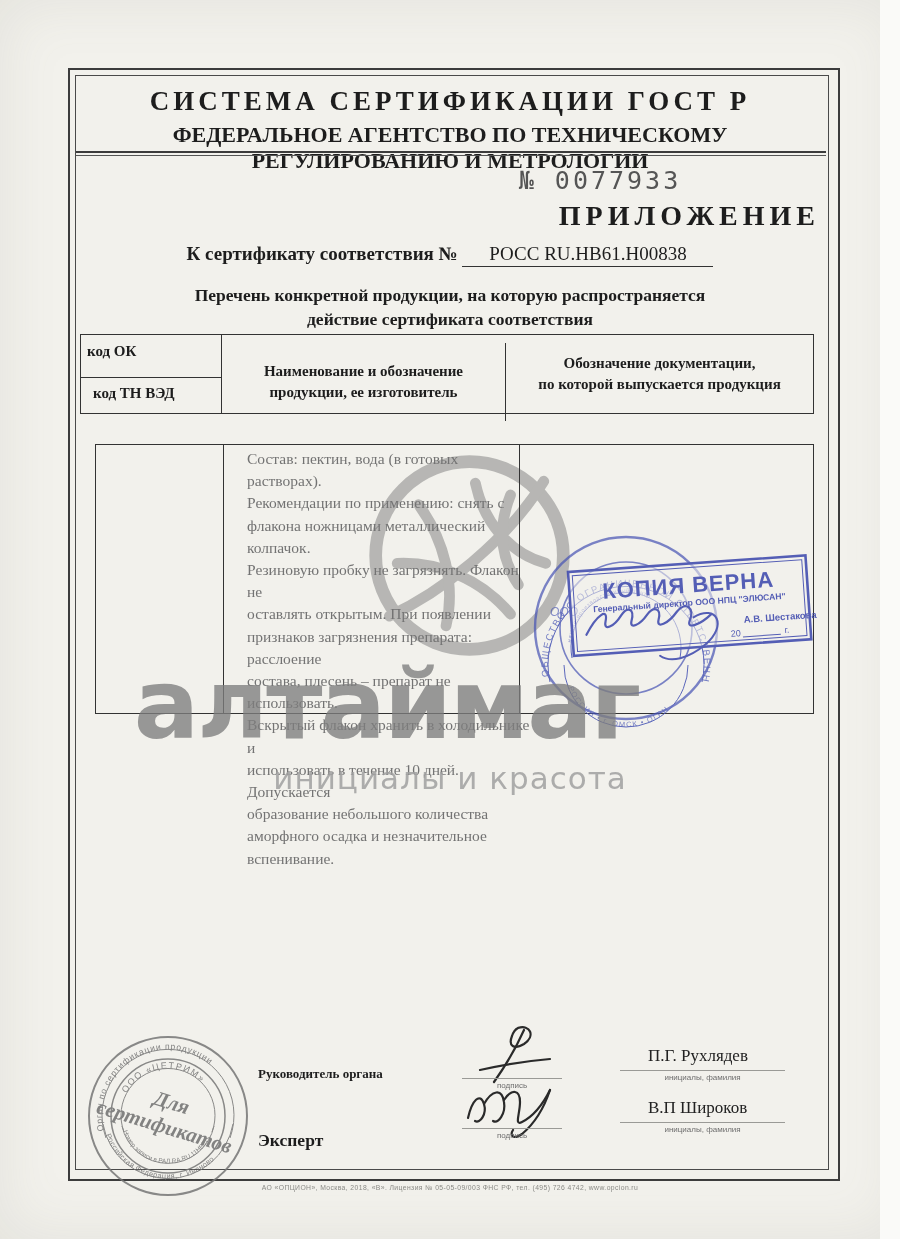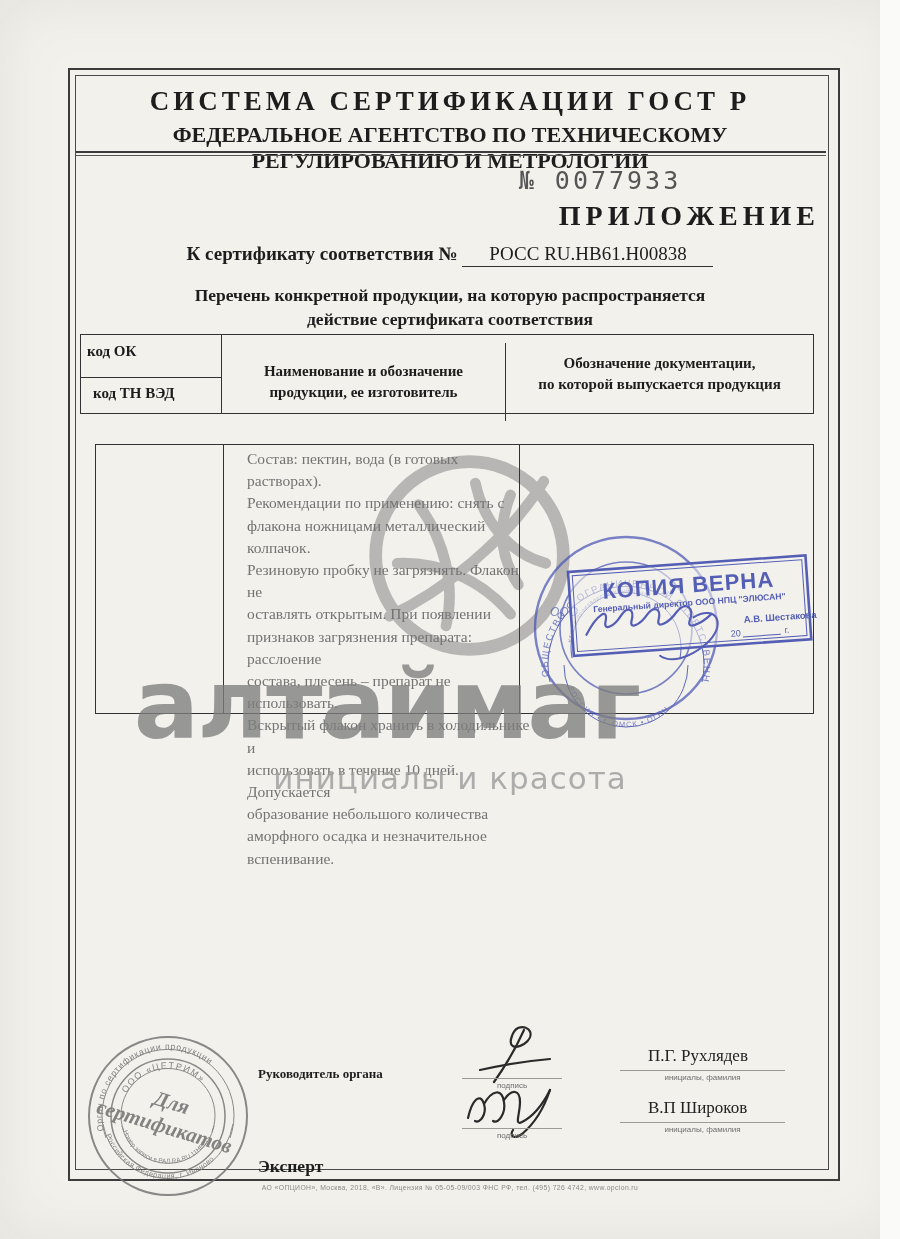--- a/index.html
+++ b/index.html
@@ -49,21 +49,21 @@
   .wm-brand{position:absolute;left:0;top:648px;width:773px;text-align:center;
              font-family:"DejaVu Sans", sans-serif;font-size:97px;font-weight:bold;
              color:rgba(125,125,125,0.78);letter-spacing:-2px;}
   .wm-tagline{position:absolute;left:0;top:760px;width:900px;text-align:center;
              font-family:"DejaVu Sans", sans-serif;font-size:31px;
              color:rgba(160,160,160,0.85);letter-spacing:1px;}
   
   .blue-stamp{position:absolute;left:498px;top:520px;width:330px;height:235px;opacity:.88;}
   
   .sig-label1{position:absolute;left:258px;top:1066px;font-size:13px;font-weight:bold;}
-  .sig-label2{position:absolute;left:258px;top:1156px;font-size:17.5px;font-weight:bold;}
+  .sig-label2{position:absolute;left:258px;top:1130px;font-size:17.5px;font-weight:bold;}
   .sig-line{position:absolute;height:0;border-bottom:1px solid #9a9a96;}
   .sig-caption{position:absolute;font-size:8px;color:#6e6e6e;font-family:"Liberation Sans",sans-serif;text-align:center;}
   .sig-name{position:absolute;font-size:17px;color:#222;}
   .sig-svg{position:absolute;}
   .fine-print{position:absolute;left:0;top:1184px;width:900px;text-align:center;
              font-family:"Liberation Sans",sans-serif;font-size:6.8px;color:#8a8a86;letter-spacing:.4px;}
   
   .org-stamp{position:absolute;left:84px;top:1032px;width:168px;height:168px;opacity:.85;}
   .org-across{position:absolute;left:0px;top:58px;width:168px;text-align:center;
              transform:rotate(17deg);font-family:"Liberation Serif",serif;font-style:italic;

